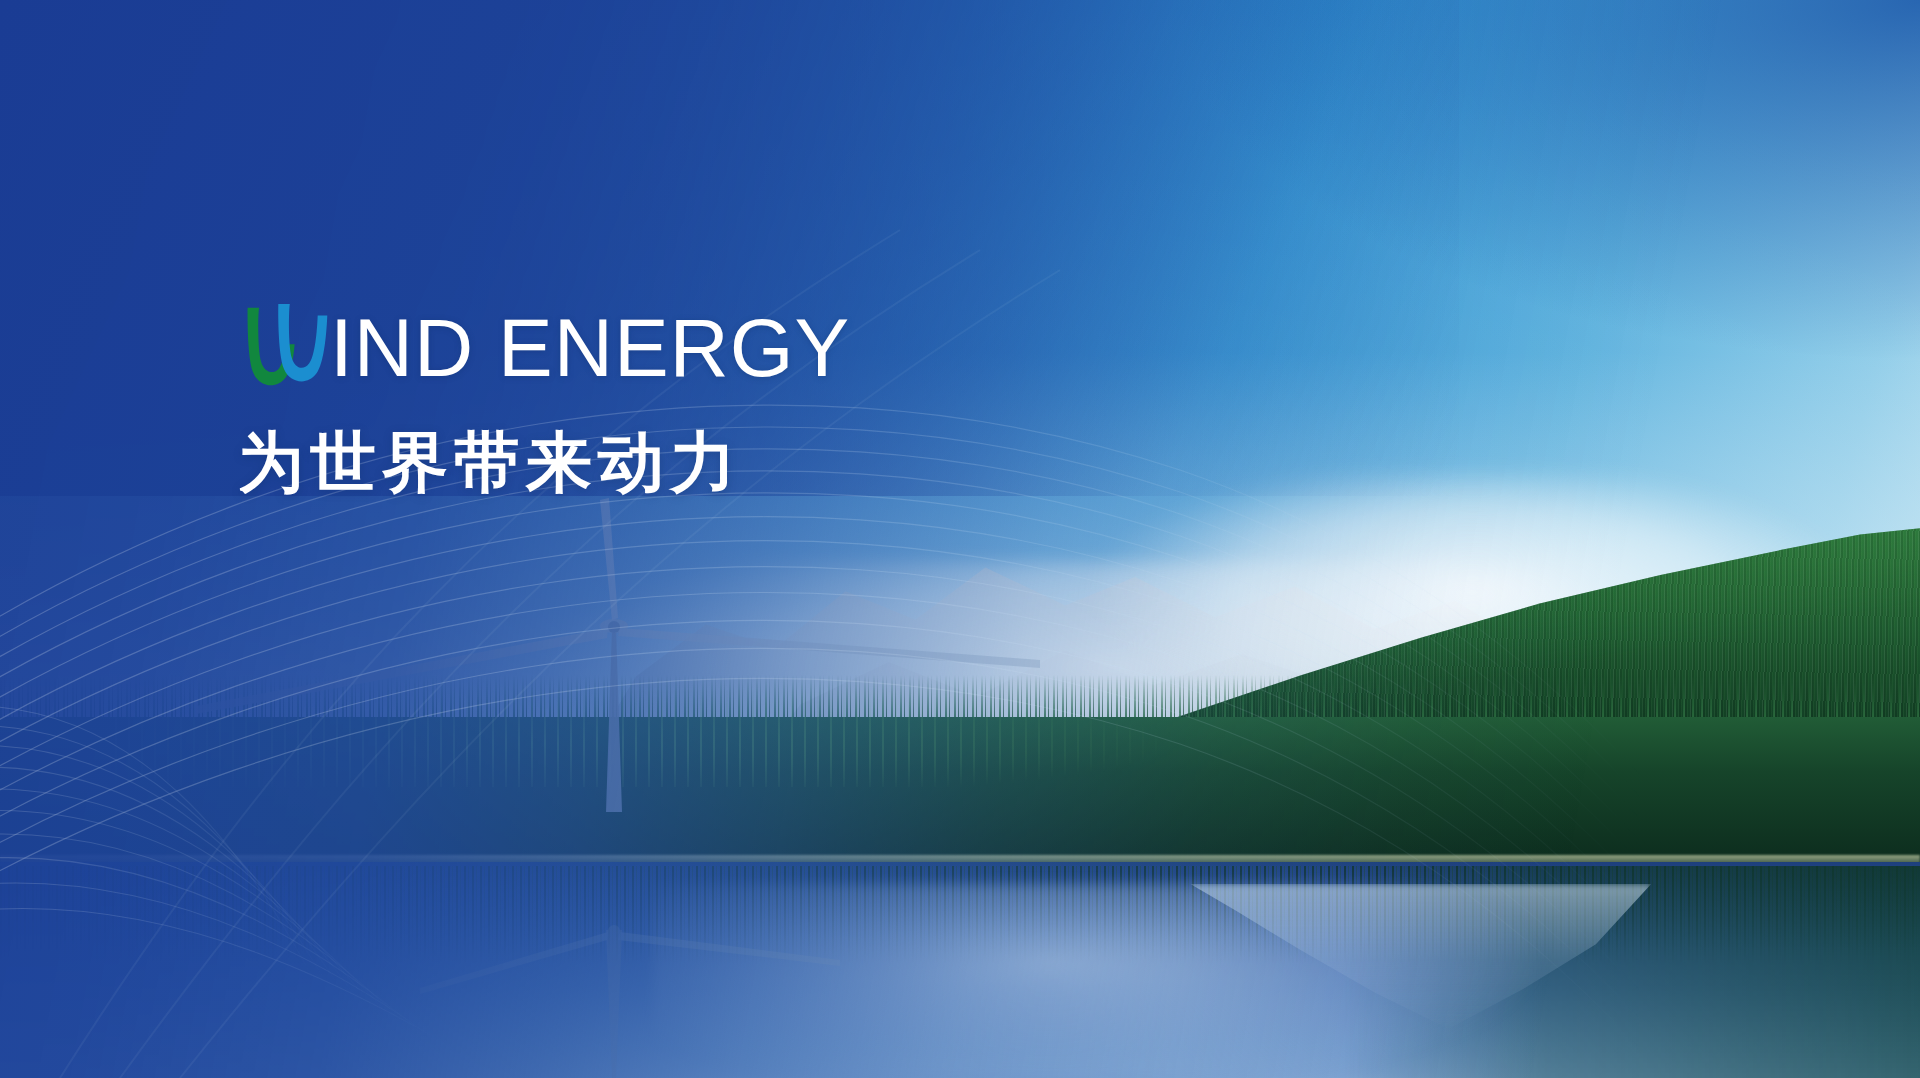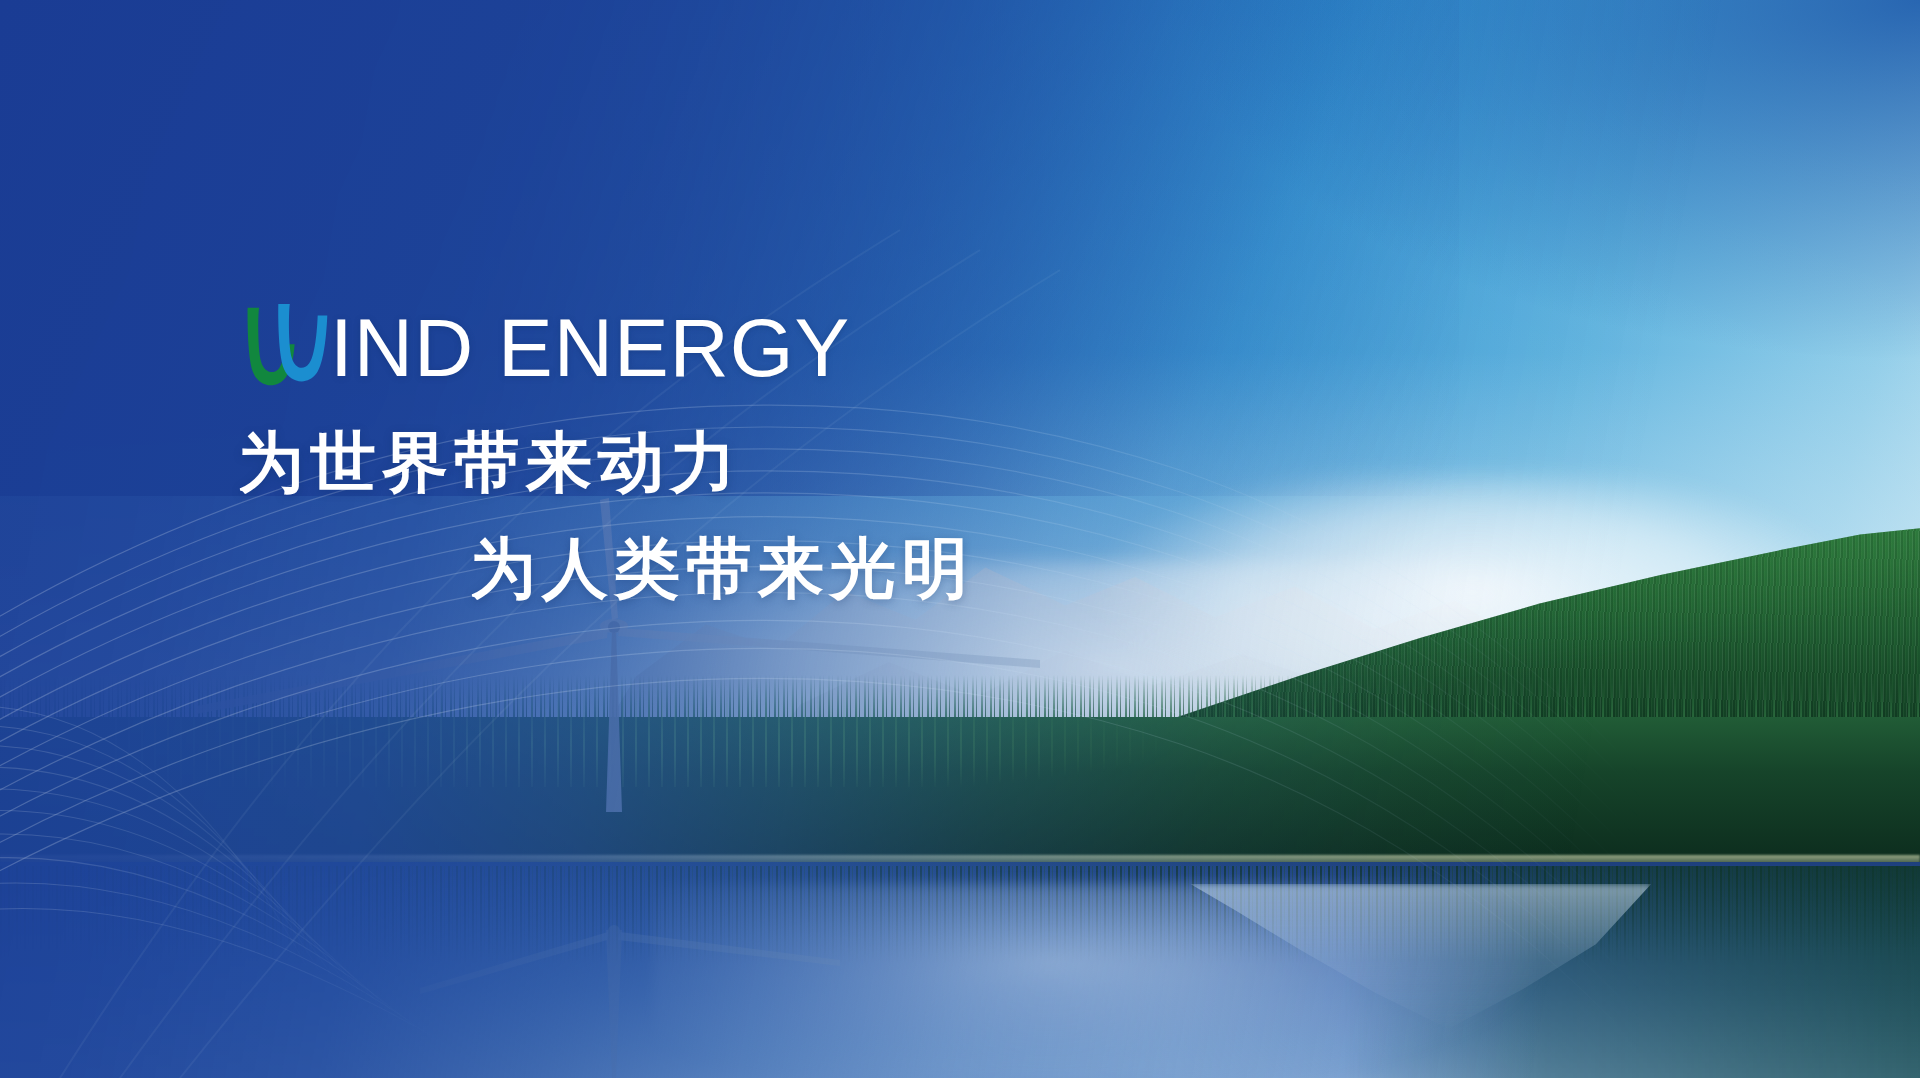--- a/index.html
+++ b/index.html
@@ -325,16 +325,15 @@
                  L 49 44 C 48 56, 46 66, 42 70 C 36 76, 27 73, 24 62 C 20 48, 21 10, 22 6 Z" fill="#11873e"></path>
 
         <path d="M42 2 C 42 2, 41 54, 48 70 C 54 84, 72 88, 82 74 C 89 64, 92 38, 93 14
                  L 83 14 C 82 38, 79 58, 74 64 C 68 72, 59 69, 56 58 C 52 44, 53 6, 54 2 Z" fill="#1b8ed0"></path>
       </svg>
       <span class="brand-word">IND ENERGY</span>
     </div>
 
     <div class="slogan slogan-1">为世界带来动力</div>
 
-    <div class="slogan slogan-2">为人类带来光明</div>
   </div>
 
 </div>
 
 </body></html>

